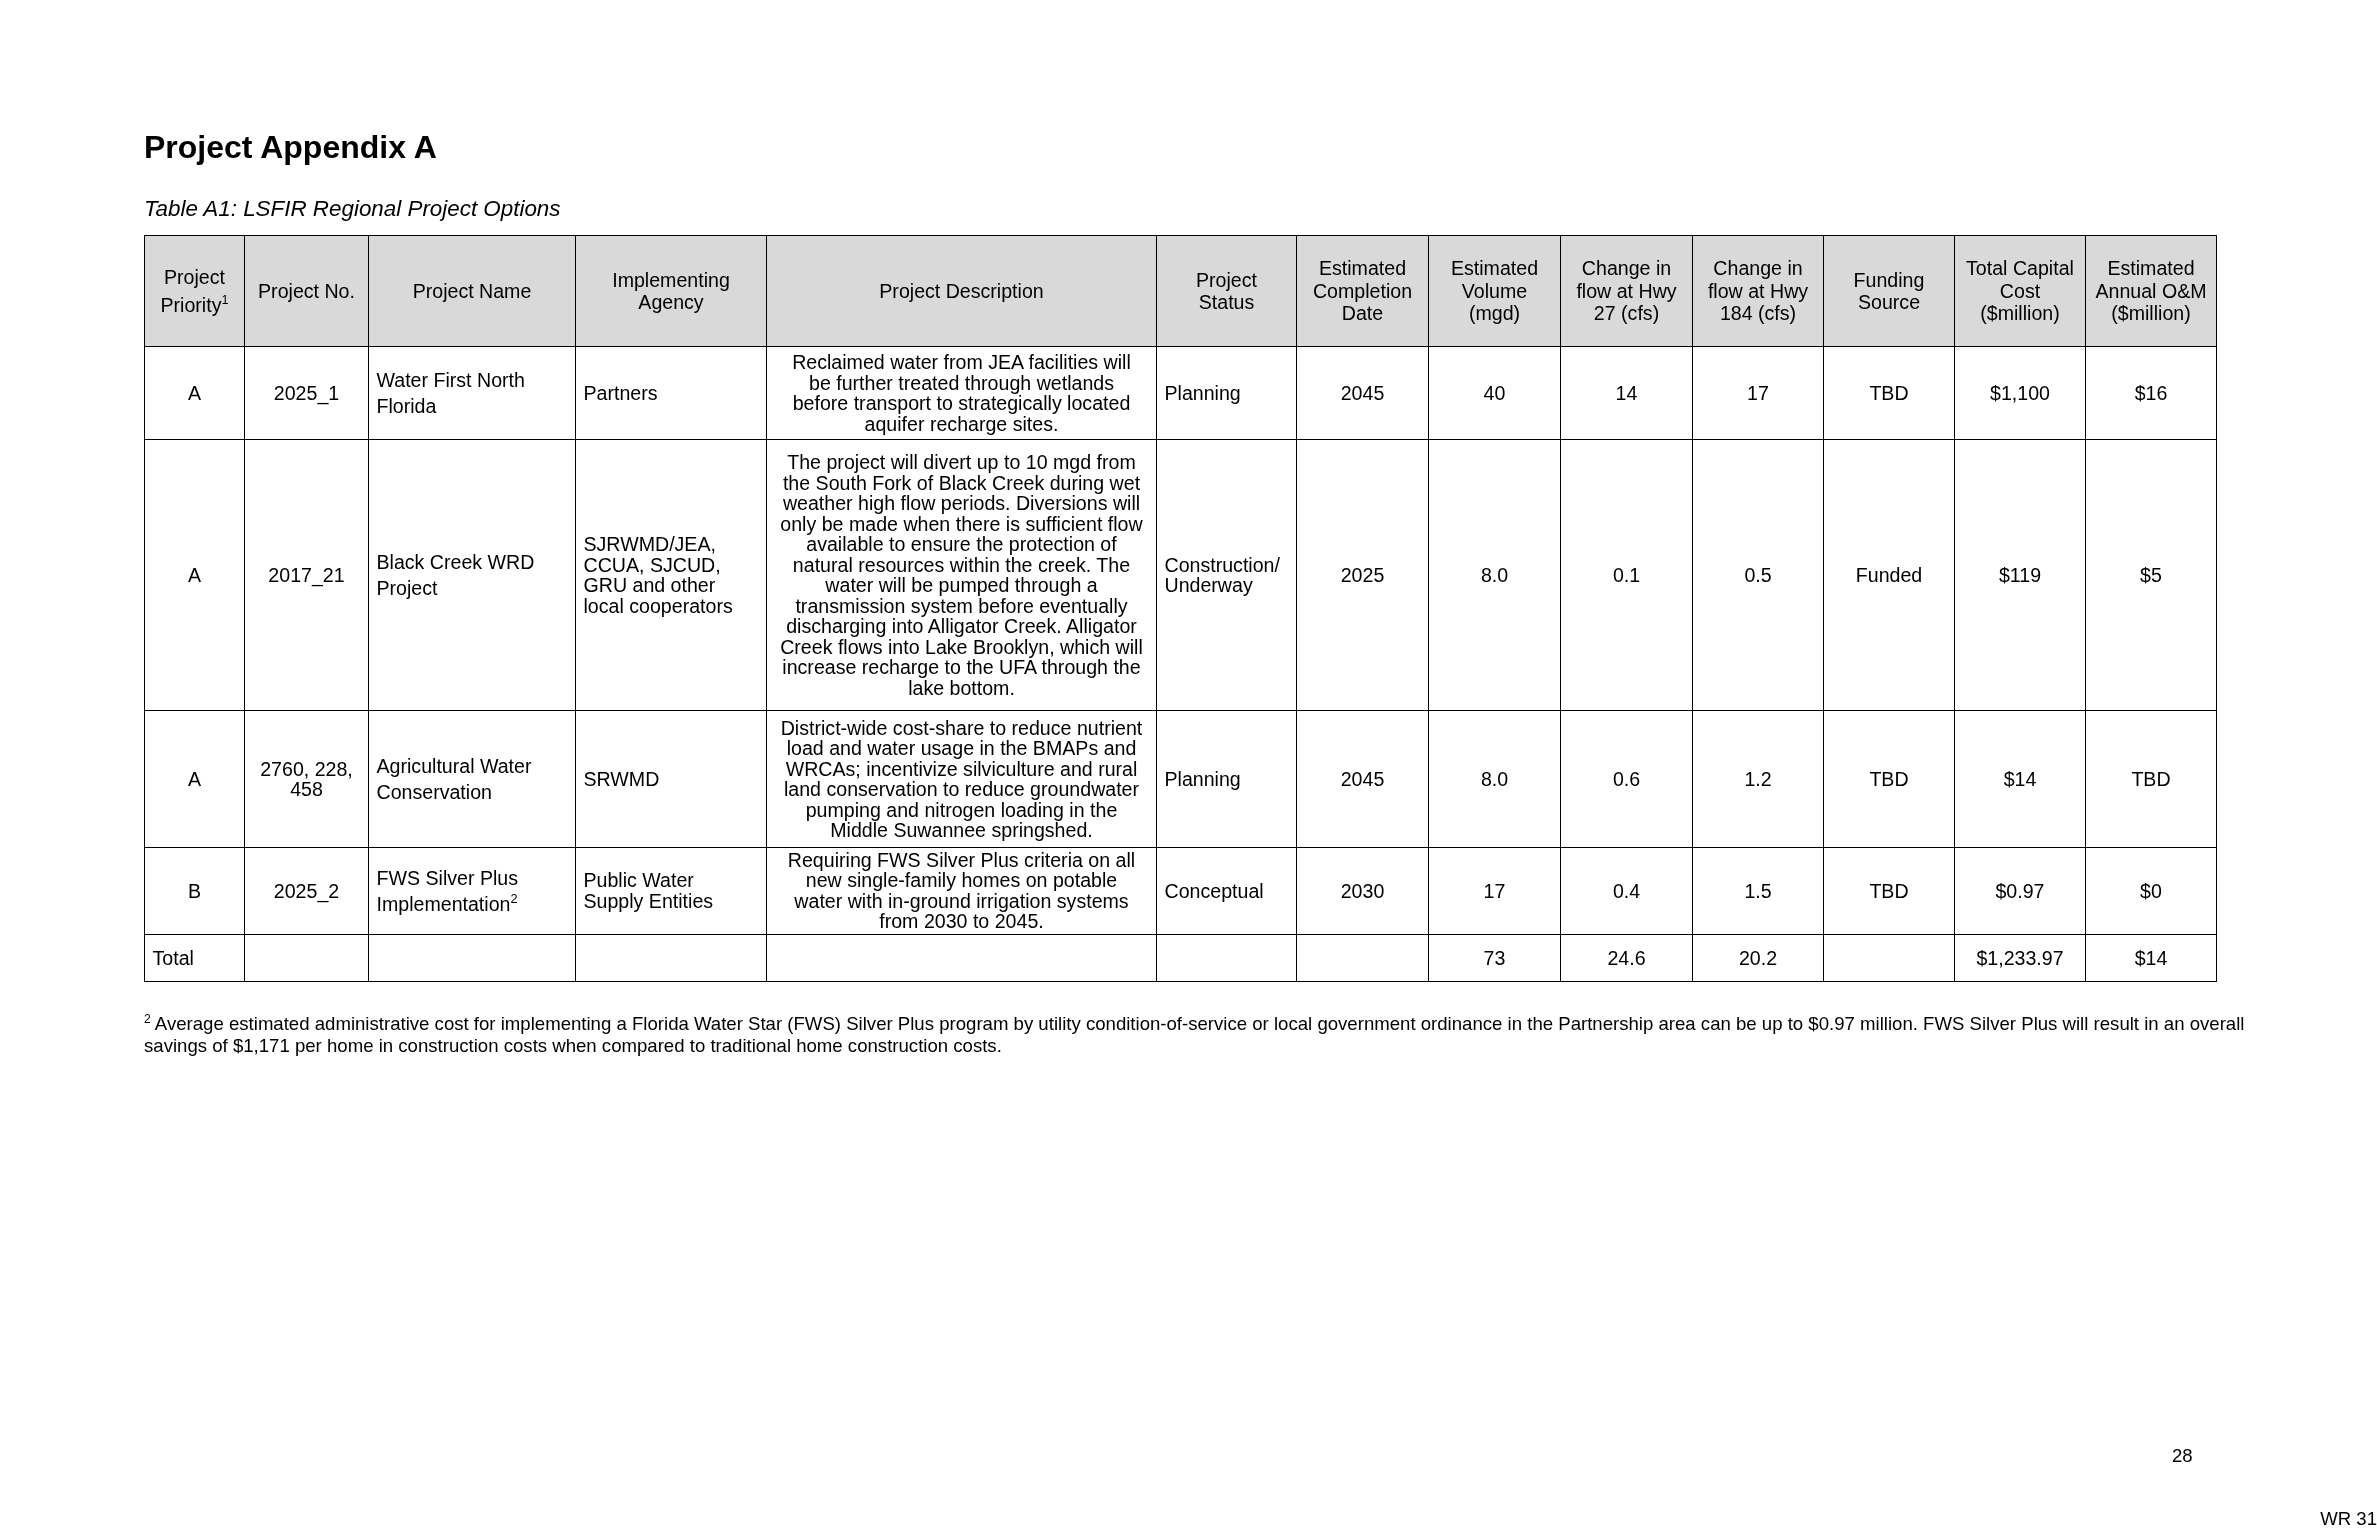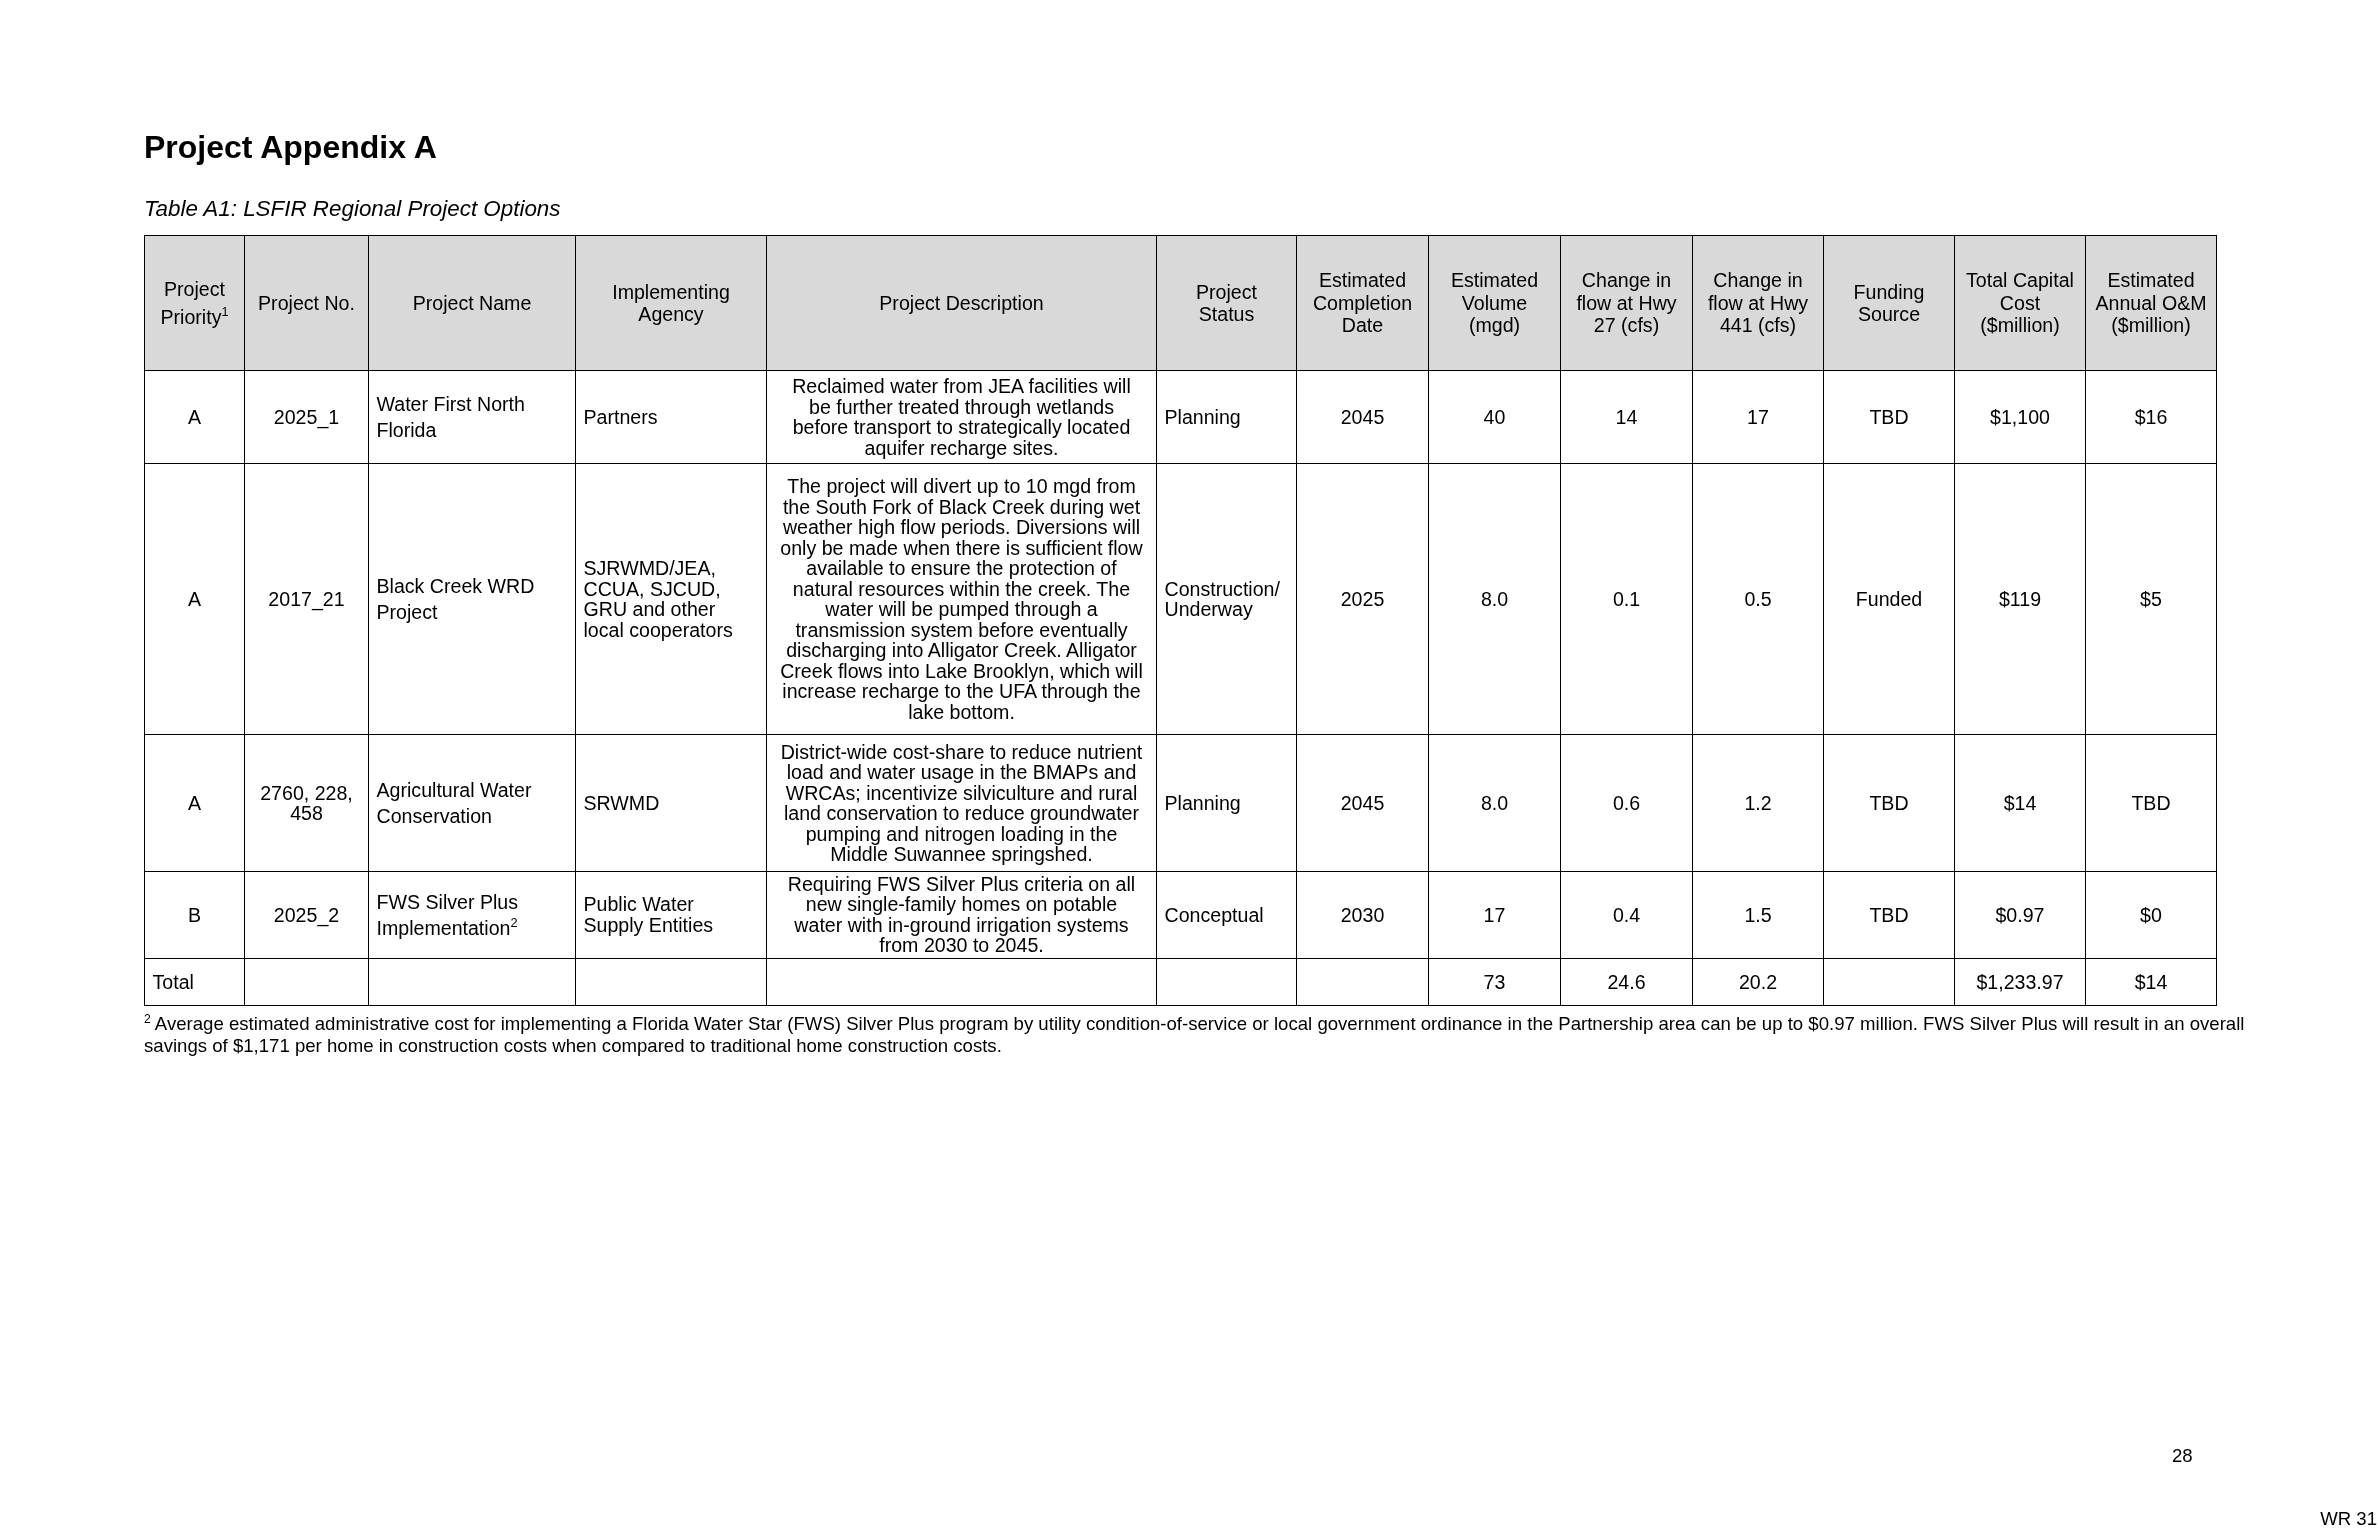--- a/index.html
+++ b/index.html
@@ -36,21 +36,21 @@
     padding: 3.7px 9.3px;
     line-height: 22.4px;
   }
   .project-table td {
     padding: 1.9px 7.5px;
     text-align: center;
     line-height: 20.5px;
   }
   .project-table td.al { text-align: left; }
   .project-table td.desc { padding: 1.9px 13px; text-align: center; }
-  tr.hdr   { height: 135px; }
+  tr.hdr   { height: 111px; }
   tr.r0    { height: 93px; }
   tr.r1    { height: 271px; }
   tr.r2    { height: 137px; }
   tr.r3    { height: 86px;  }
   tr.total { height: 47px;  }
   sup { font-size: 0.65em; }
   .footnotes {
     position: absolute; left: 144px; top: 1009px;
     width: 2135px;
     font-size: 18.6px; line-height: 21.4px;
@@ -90,21 +90,21 @@
     <tr class="hdr">
       <th><span>Project Priority</span><sup>1</sup></th>
       <th><span>Project No.</span></th>
       <th><span>Project Name</span></th>
       <th><span>Implementing Agency</span></th>
       <th><span>Project Description</span></th>
       <th><span>Project Status</span></th>
       <th><span>Estimated Completion Date</span></th>
       <th><span>Estimated Volume (mgd)</span></th>
       <th><span>Change in flow at Hwy 27 (cfs)</span></th>
-      <th><span>Change in flow at Hwy 441 (cfs)</span></th>
+      <th><span>Change in flow at Hwy 184 (cfs)</span></th>
       <th><span>Funding Source</span></th>
       <th><span>Total Capital Cost ($million)</span></th>
       <th><span>Estimated Annual O&amp;M ($million)</span></th>
     </tr>
 
     <tr class="r0">
       <td>A</td>
       <td>2025_1</td>
       <td class="al"><span>Water First North Florida</span><sup></sup></td>
       <td class="al">Partners</td>

